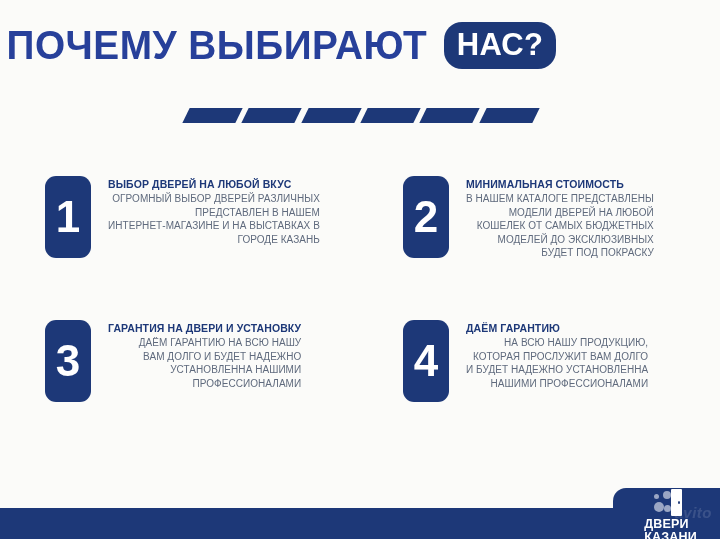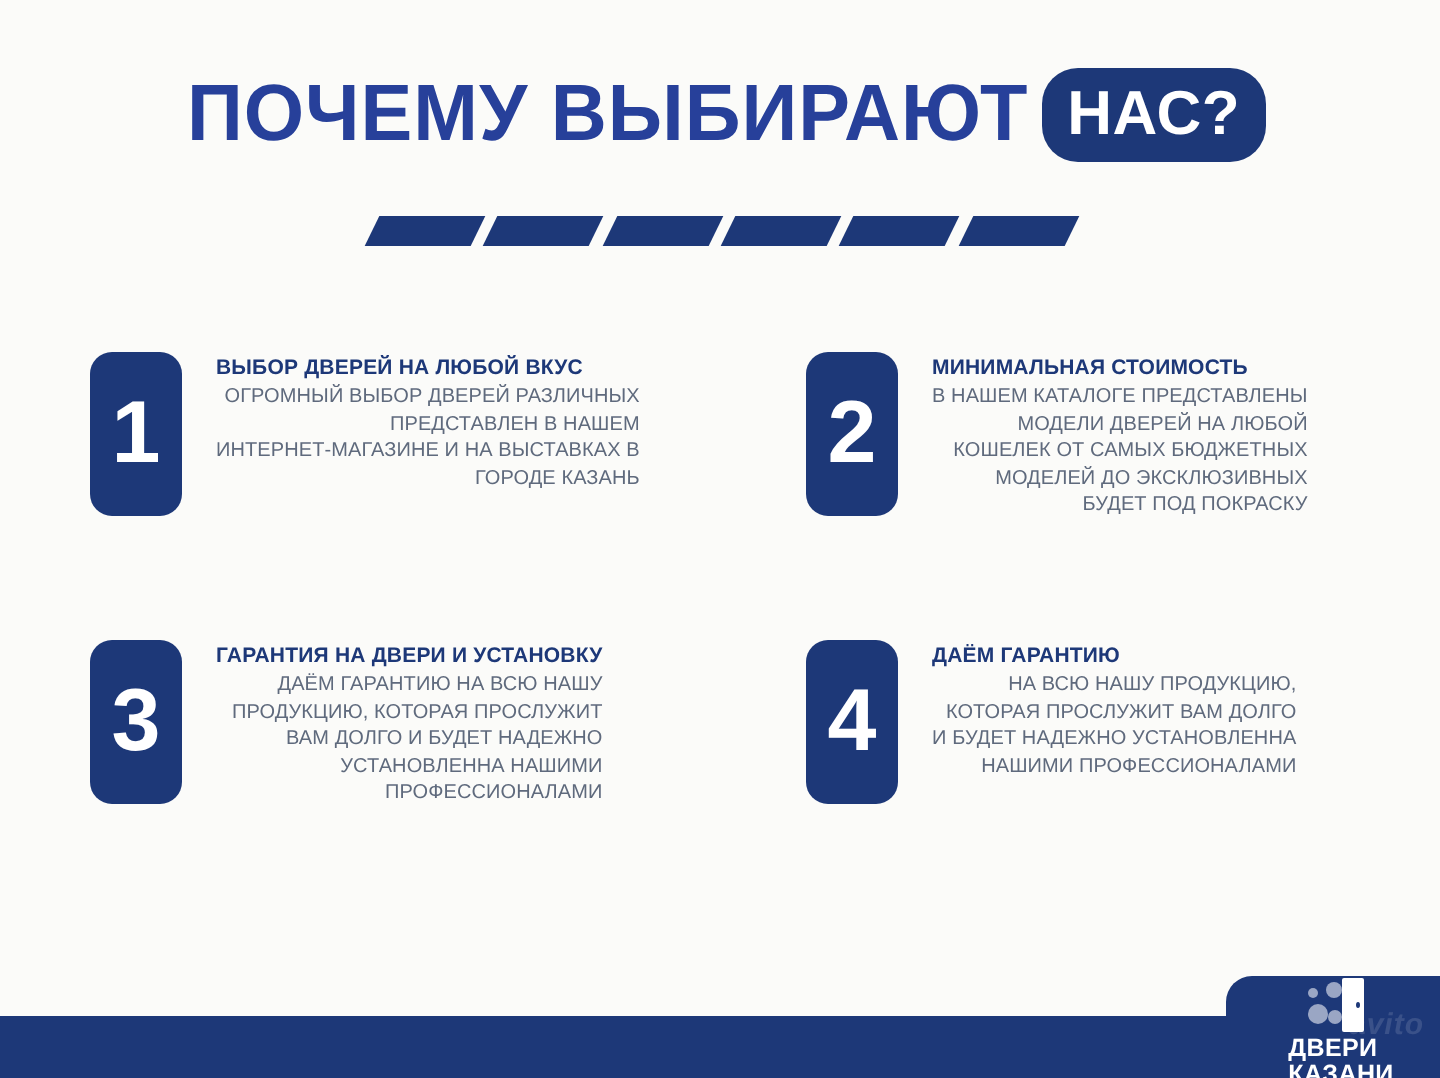--- a/index.html
+++ b/index.html
@@ -19,25 +19,26 @@
     position: absolute;
     inset: 0;
     background: #fbfbf9;
   }
 
   
   .title-row {
     position: absolute;
     left: 0;
     right: 0;
-    top: 32px;
+    top: 20px;
     height: 50px;
     display: flex;
     align-items: center;
-    justify-content: center;
+    justify-content: flex-start;
+    gap: 10px;
   }
   .title-main {
     font-size: 40px;
     font-weight: bold;
     color: #27409a;
     letter-spacing: 0.5px;
     line-height: 1;
     white-space: nowrap;
     font-stretch: condensed;
     transform: scaleX(0.97);
@@ -262,21 +263,20 @@
     </div>
 
     <div class="grid-row row2">
 
       <div class="cell cell-3">
         <div class="num-tile">3</div>
         <div class="texts">
           <p class="item-title">ГАРАНТИЯ НА ДВЕРИ И УСТАНОВКУ</p>
           <p class="item-body">
             <span>ДАЁМ ГАРАНТИЮ НА ВСЮ НАШУ</span>
-            <span>ПРОДУКЦИЮ, КОТОРАЯ ПРОСЛУЖИТ</span>
             <span>ВАМ ДОЛГО И БУДЕТ НАДЕЖНО</span>
             <span>УСТАНОВЛЕННА НАШИМИ</span>
             <span>ПРОФЕССИОНАЛАМИ</span>
           </p>
         </div>
       </div>
 
       <div class="cell cell-4">
         <div class="num-tile">4</div>
         <div class="texts">

